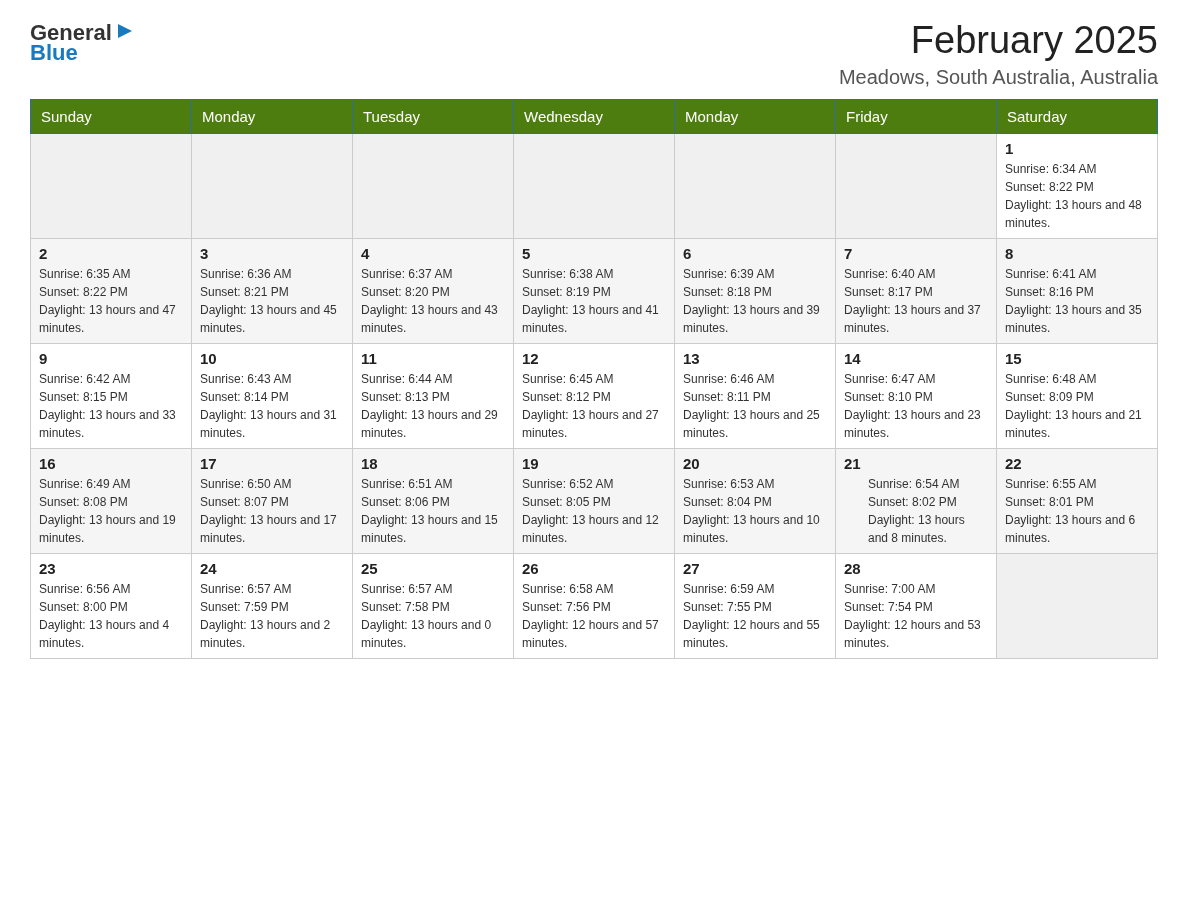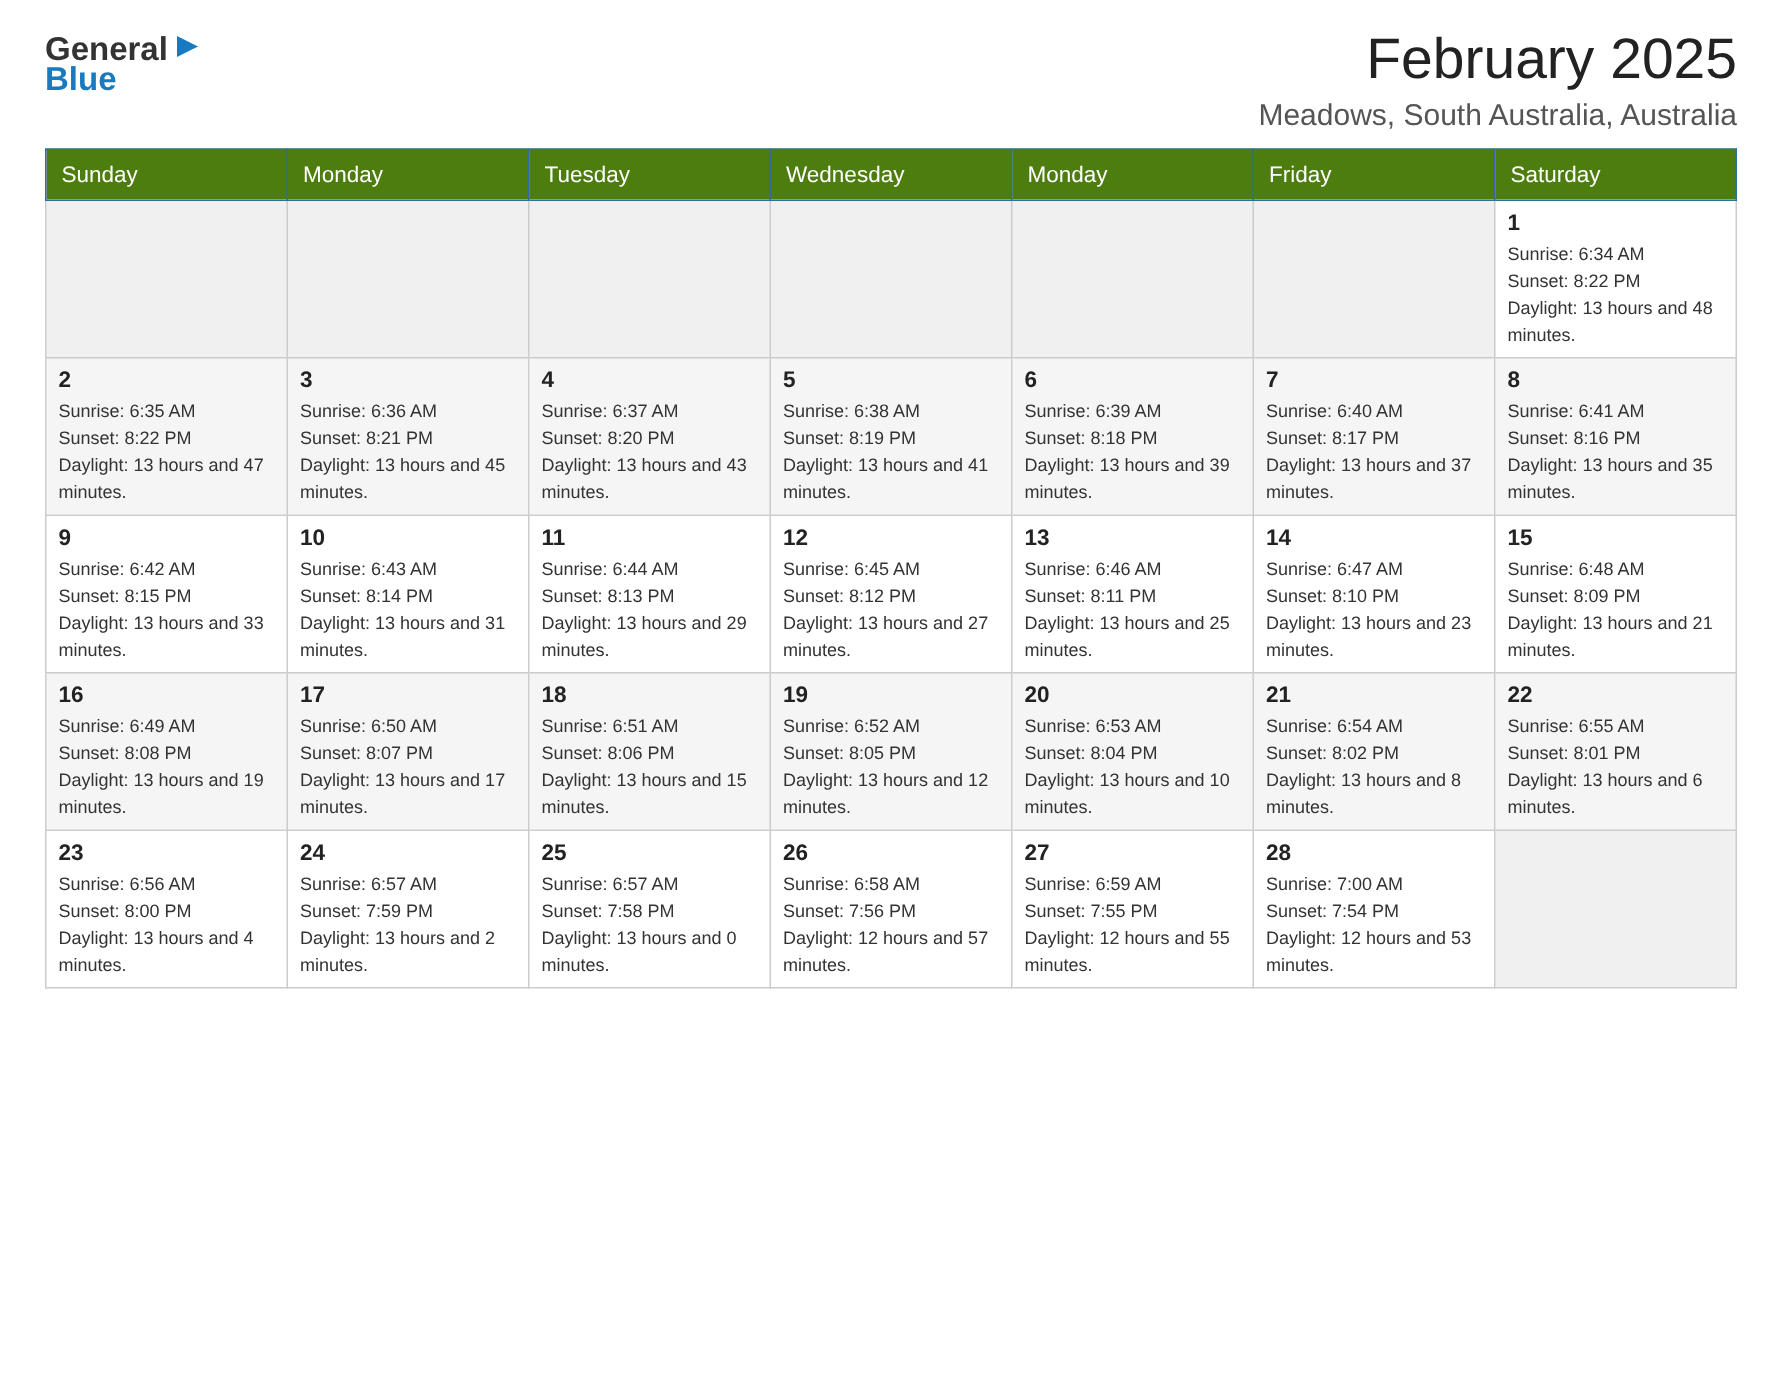--- a/index.html
+++ b/index.html
@@ -256,21 +256,21 @@
 Daylight: 13 hours and 12 minutes.</div>
         </td>
         <td>
           <span class="day-number">20</span>
           <div class="day-info" style="white-space: pre-line;">Sunrise: 6:53 AM
 Sunset: 8:04 PM
 Daylight: 13 hours and 10 minutes.</div>
         </td>
         <td>
           <span class="day-number">21</span>
-          <div class="day-info" style="white-space: pre-line;">Sunrise: 6:54 AM
+          <div class="day-info" style="white-space: pre-line; margin-left: 24px;">Sunrise: 6:54 AM
 Sunset: 8:02 PM
 Daylight: 13 hours and 8 minutes.</div>
         </td>
         <td>
           <span class="day-number">22</span>
           <div class="day-info" style="white-space: pre-line;">Sunrise: 6:55 AM
 Sunset: 8:01 PM
 Daylight: 13 hours and 6 minutes.</div>
         </td>
       </tr>

